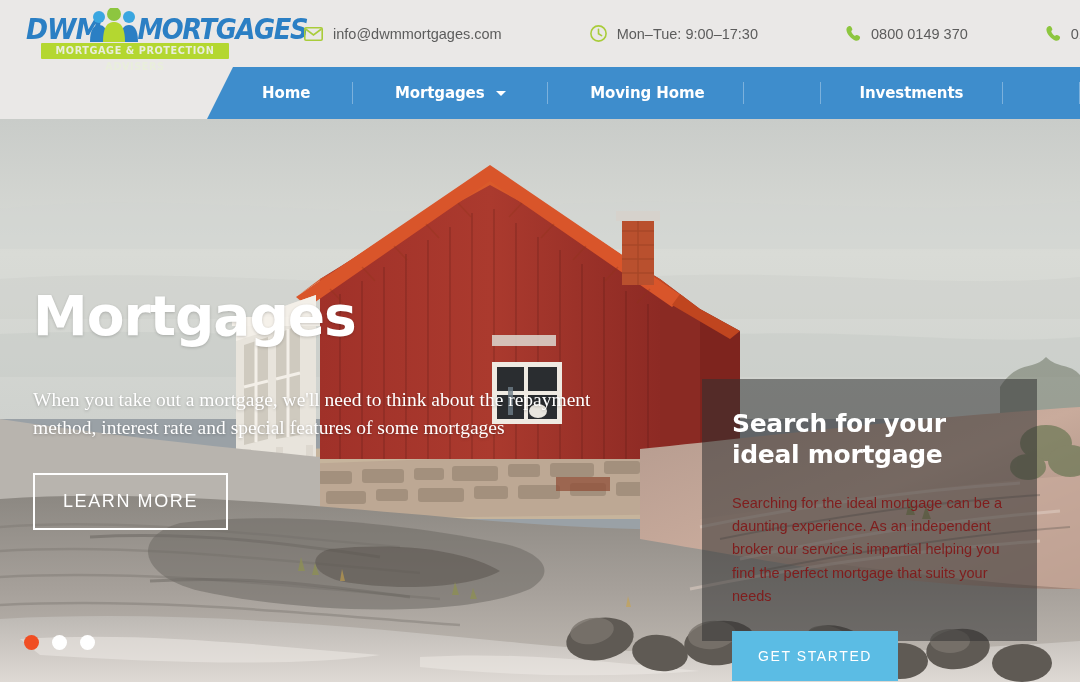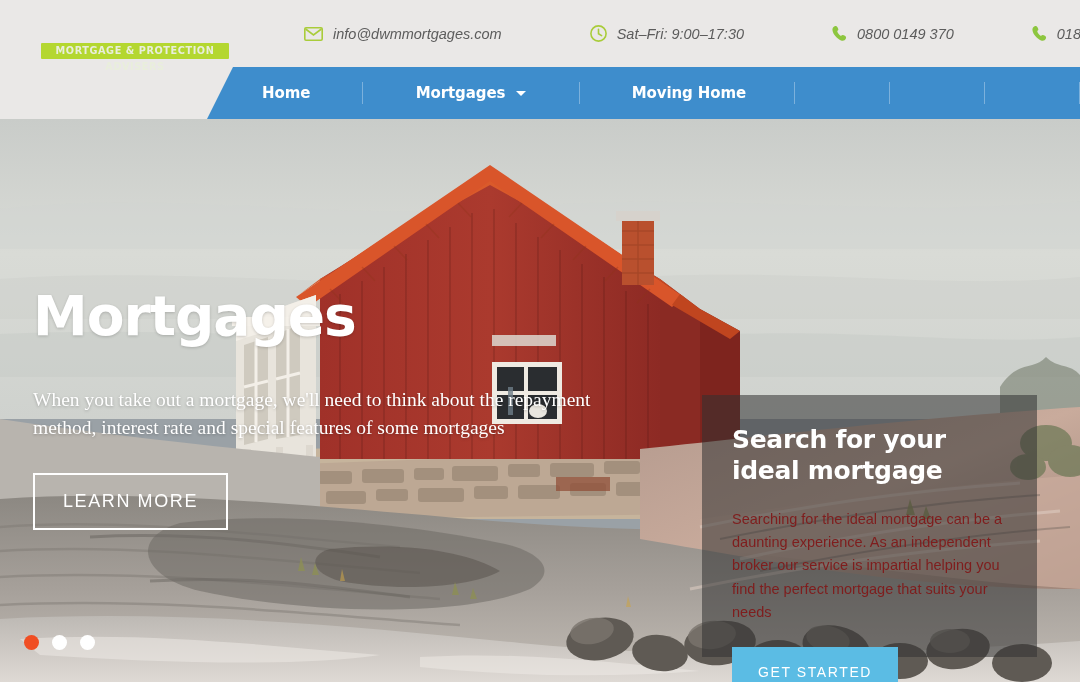--- a/index.html
+++ b/index.html
@@ -47,21 +47,21 @@
     color:#e9eedc; font-family:"DejaVu Sans", sans-serif;
     transform:scaleX(0.97);
   }
 
   .contact-bar {
     position:absolute; left:300px; top:0; width:780px; height:67px;
     display:flex; align-items:center;
   }
   .contact-item {
     display:flex; align-items:center; height:100%;
-    color:#5c5c5c; font-size:14.5px; white-space:nowrap;font-style:italic;
+    color:#5c5c5c; font-size:14.5px; white-space:nowrap;
   }
   .ci-email  { margin-left:4px; }
   .ci-hours  { margin-left:88px; }
   .ci-ph1    { margin-left:88px; }
   .ci-ph2    { margin-left:78px; }
   .contact-item .ico { display:inline-flex; margin-right:10px; }
   .contact-item .ico svg { display:block; }
 
   
   .nav {
@@ -112,21 +112,21 @@
   }
   .btn-learn {
     display:inline-block; margin-top:32px;
     border:2px solid #ffffff; background:transparent;
     color:#ffffff; font-size:18px; letter-spacing:1.6px;
     padding:16px 28px; cursor:pointer;
     font-family:"Liberation Sans", sans-serif;
   }
 
   .panel {
-    position:absolute; left:702px; top:276px; width:335px; height:262px;
+    position:absolute; left:702px; top:260px; width:335px; height:262px;
     background:rgba(50,50,50,0.55);
     padding:30px 30px 0 30px;
   }
   .panel-title {
     font-size:25px; font-weight:bold; color:#ffffff; line-height:1.22;
     font-family:"DejaVu Sans", sans-serif; letter-spacing:-0.3px;
   }
   .panel-text {
     margin-top:22px; font-size:14.5px; color:#7f1d1d; line-height:1.6;
   }
@@ -145,20 +145,34 @@
   .dot.active { background:#f04e23; }
 </style>
 </head>
 <body>
 
 <div id="page">
 
   <div class="header">
 
     <a class="logo" href="#">
+      <div class="logo-main">
+        <span class="logo-dwm">DWM</span>
+        <span class="logo-people">
+          <svg width="56" height="36" viewBox="0 0 56 36">
+            <circle cx="13" cy="9" r="6" fill="#3aa6e0"></circle>
+            <path d="M4 34 C4 21 8 17 13 17 C18 17 22 21 22 34 Z" fill="#2b7fc4"></path>
+            <circle cx="43" cy="9" r="6" fill="#3aa6e0"></circle>
+            <path d="M34 34 C34 21 38 17 43 17 C48 17 52 21 52 34 Z" fill="#2b7fc4"></path>
+            <circle cx="28" cy="6" r="7" fill="#8dc63f"></circle>
+            <path d="M17 34 C17 18 22 14 28 14 C34 14 39 18 39 34 Z" fill="#b4d730"></path>
+          </svg>
+        </span>
+        <span class="logo-mortgages">MORTGAGES</span>
+      </div>
       <div class="logo-bar">
         <span>MORTGAGE &amp; PROTECTION ADVISERS</span>
       </div>
     </a>
 
     <div class="contact-bar">
 
       <div class="contact-item ci-email">
         <span class="ico">
           <svg width="19" height="14" viewBox="0 0 19 14">
@@ -169,21 +183,21 @@
         <span>info@dwmmortgages.com</span>
       </div>
 
       <div class="contact-item ci-hours">
         <span class="ico">
           <svg width="17" height="17" viewBox="0 0 17 17">
             <circle cx="8.5" cy="8.5" r="7.6" fill="none" stroke="#a9cc3a" stroke-width="1.6"></circle>
             <path d="M8.5 4.2 L8.5 8.7 L11.6 10.6" fill="none" stroke="#a9cc3a" stroke-width="1.6" stroke-linecap="round"></path>
           </svg>
         </span>
-        <span>Sat–Fri: 9:00–17:30</span>
+        <span>Mon–Tue: 9:00–17:30</span>
       </div>
 
       <div class="contact-item ci-ph1">
         <span class="ico">
           <svg width="15" height="17" viewBox="0 0 15 17">
             <path d="M2.6 1.2 C4.6 0.3 5.3 1.6 6.1 3.4 C6.7 4.8 6.2 5.3 5.2 6 C5.6 8 7 9.9 9 11 C9.8 10 10.3 9.6 11.7 10.2 C13.5 11 14.7 11.8 13.8 13.8 C13 15.6 11 16.3 9 15.4 C5.3 13.8 1.6 9.9 0.6 6 C0 3.6 0.9 2 2.6 1.2 Z" fill="#8dc63f"></path>
           </svg>
         </span>
         <span>0800 0149 370</span>
       </div>
@@ -219,20 +233,23 @@
         <span class="gap-a"></span>
         <a class="nav-link" href="#">
           <span>Moving Home</span>
         </a>
         <span class="gap-b"></span>
         <span class="nav-sep"></span>
         <span class="gap-b"></span>
         <span class="gap-b"></span>
         <span class="nav-sep"></span>
         <span class="gap-b"></span>
+        <a class="nav-link" href="#">
+          <span>Investments</span>
+        </a>
         <span class="gap-b"></span>
         <span class="nav-sep"></span>
         <span class="gap-b"></span>
         <span class="gap-b"></span>
         <span class="nav-sep"></span>
       </div>
     </nav>
 
   </div>
 

